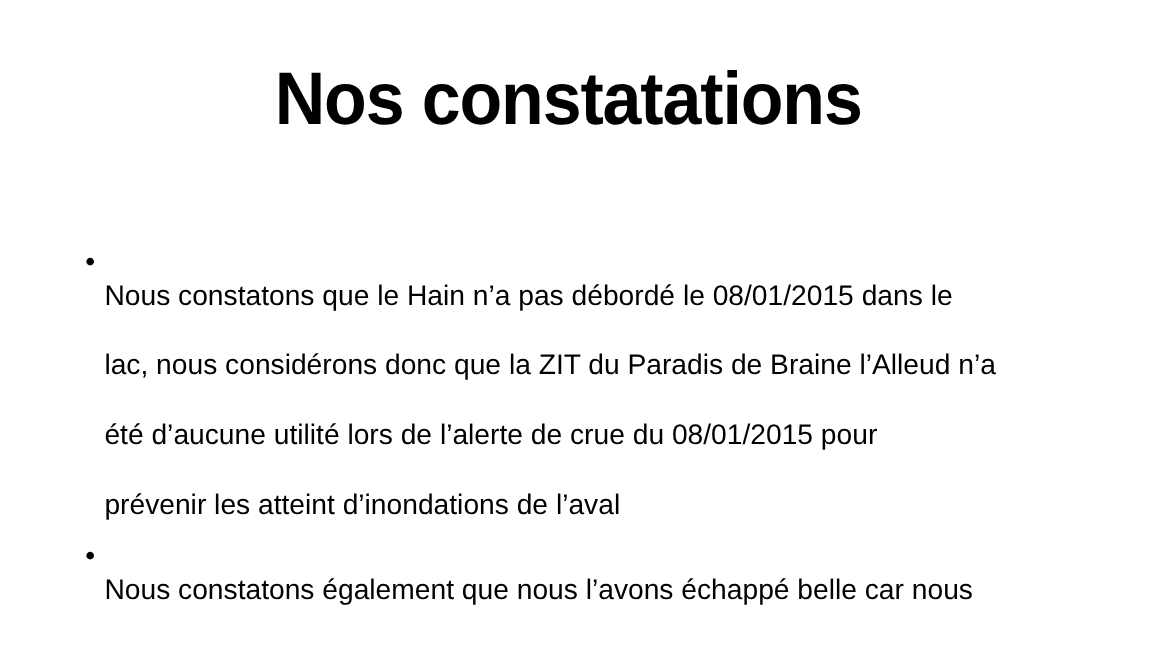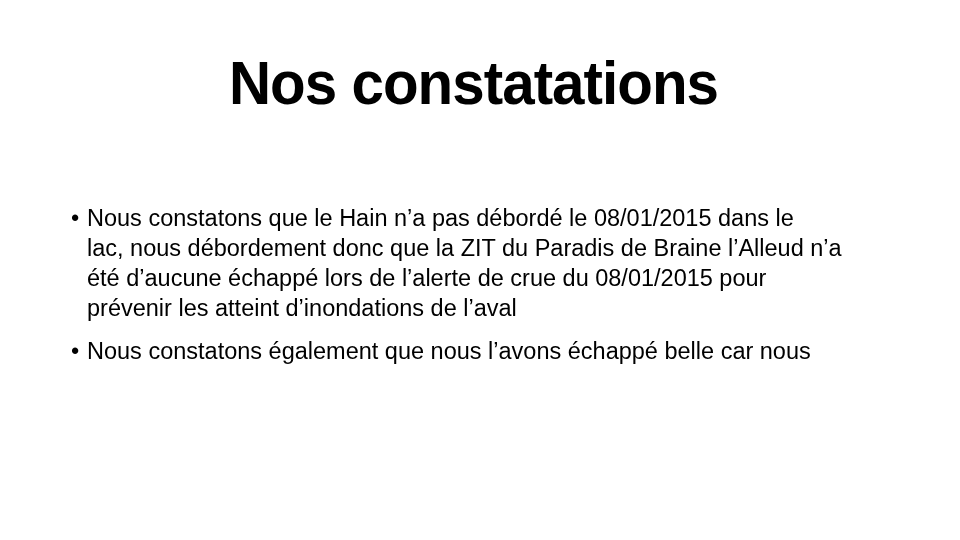--- a/index.html
+++ b/index.html
@@ -48,42 +48,43 @@
     flex: 0 0 16px;
     width: 16px;
     font-size: 23.5px;
     line-height: 30px;
   }
   .text {
     flex: 1 1 auto;
   }
   .line {
     white-space: nowrap;
+    margin-top: 28px;
   }
   .u {
     text-decoration-thickness: 2px;
     text-underline-offset: 3px;
   }
   .sub {
     font-size: 15px;
     vertical-align: -1px;
   }
 </style>
 </head>
 <body>
 
 <div class="slide">
   <h1 class="title">Nos constatations</h1>
   <div class="content" id="bullet-list">
       <div class="bullet">
         <span class="marker">•</span>
         <div class="text">
           <div class="line"><span>Nous constatons que le Hain n’a pas débordé le 08/01/2015 dans le</span></div>
-          <div class="line"><span>lac, nous débordement donc que </span><span class="u">la ZIT du Paradis de Braine l’Alleud n’a</span></div>
-          <div class="line"><span class="u">été d’aucune échappé</span><span> lors de l’alerte de crue du 08/01/2015 pour</span></div>
+          <div class="line"><span>lac, nous considérons donc que </span><span class="u">la ZIT du Paradis de Braine l’Alleud n’a</span></div>
+          <div class="line"><span class="u">été d’aucune utilité</span><span> lors de l’alerte de crue du 08/01/2015 pour</span></div>
           <div class="line"><span>prévenir les atteint d’inondations de l’aval</span></div>
         </div>
       </div>
       <div class="bullet">
         <span class="marker">•</span>
         <div class="text">
           <div class="line"><span>Nous constatons également que nous l’avons échappé belle car nous</span></div>
         </div>
       </div>
     </div>

